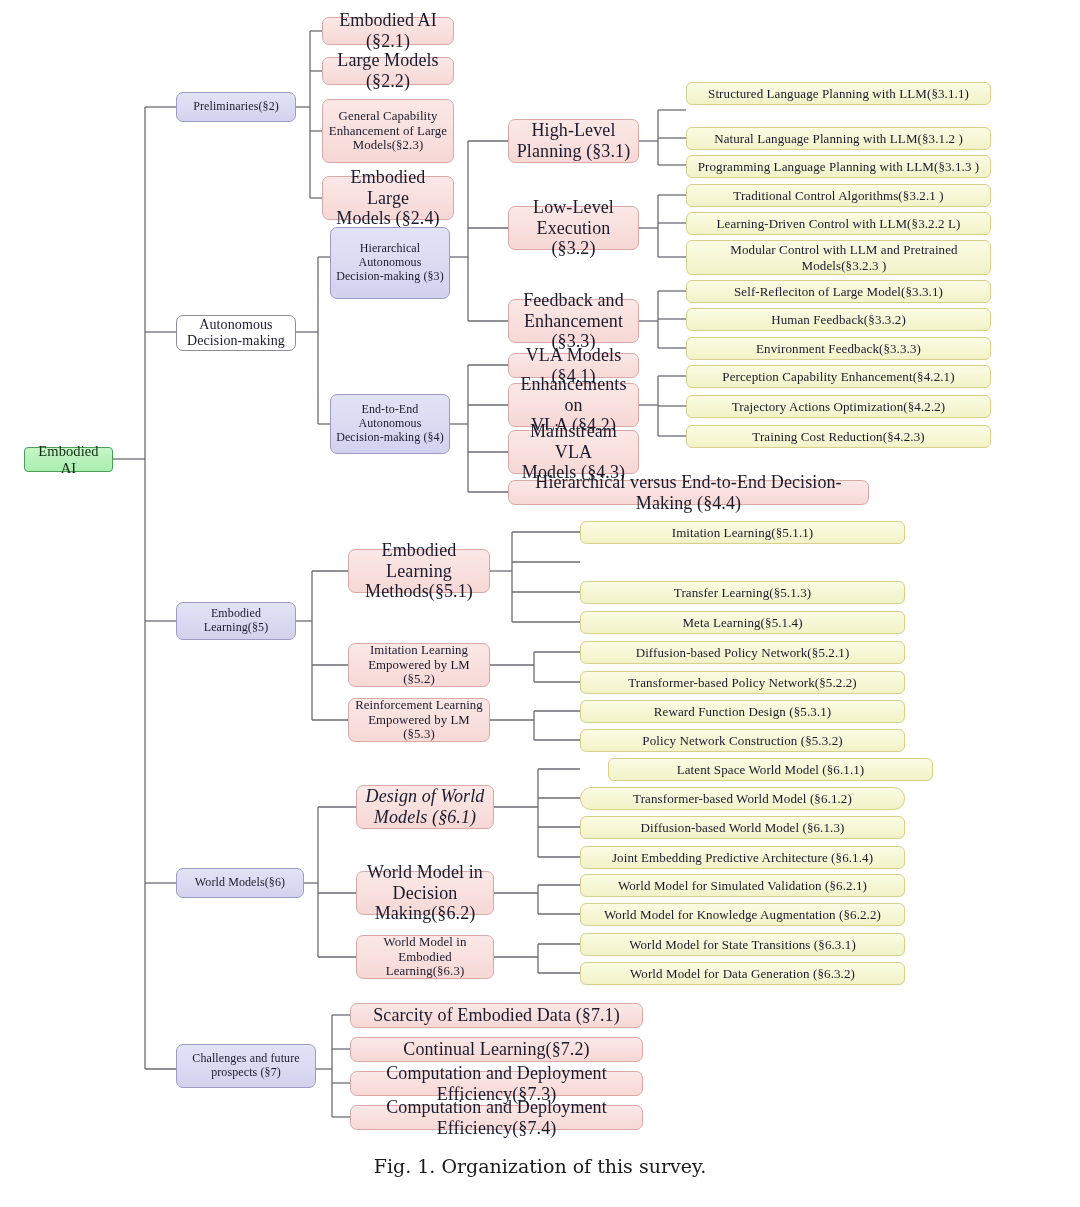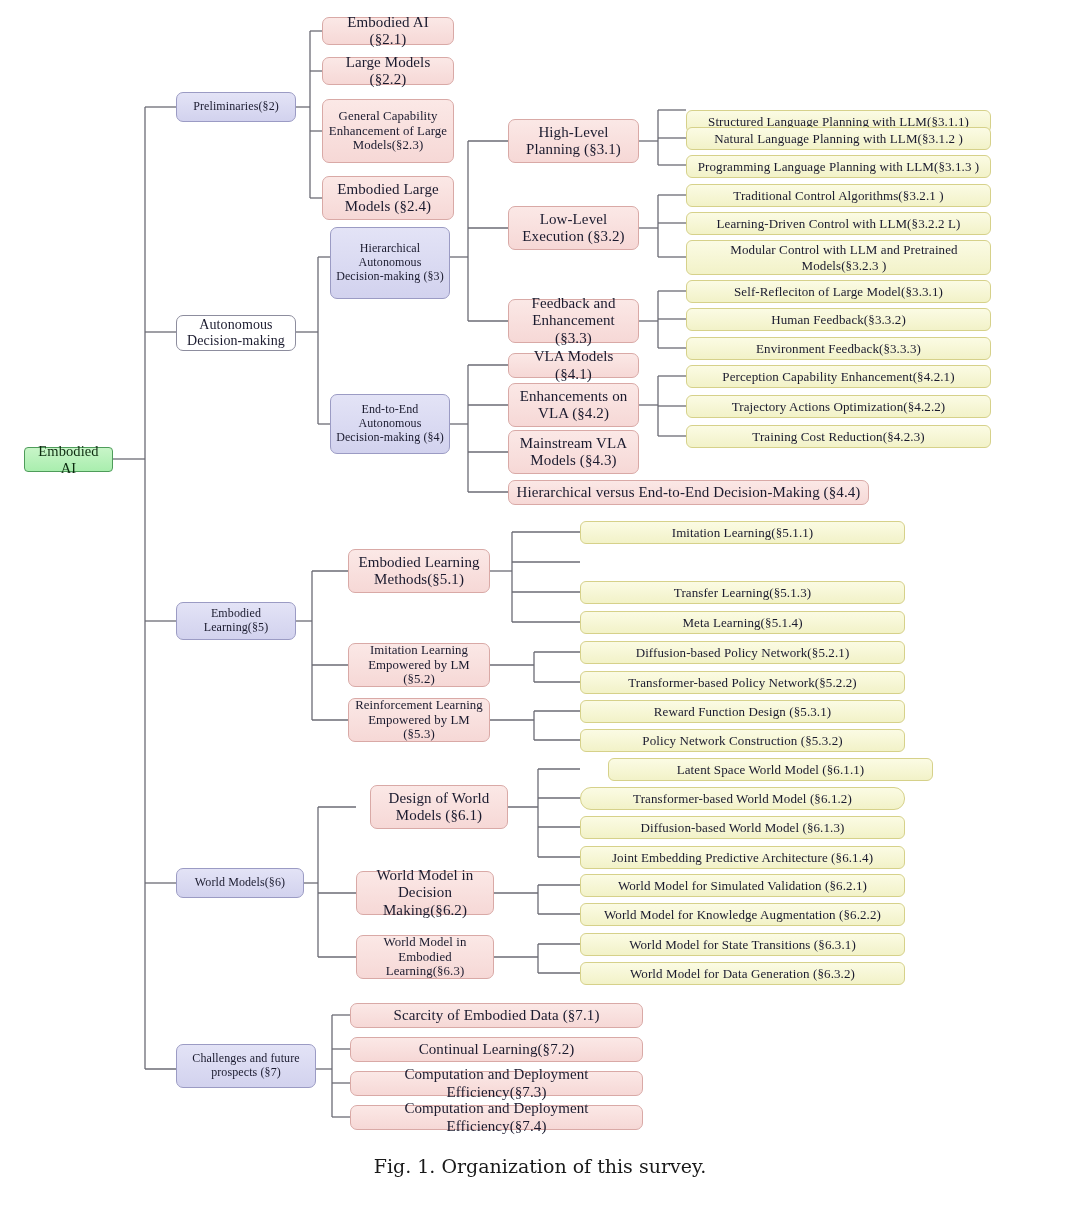--- a/index.html
+++ b/index.html
@@ -17,21 +17,21 @@
           border:1px solid #4e9c5a;border-radius:4px;font-size:14.5px;color:#0d2b10;}
 
   
   .n-blue{background:linear-gradient(180deg,#e3e3f6 0%,#d2d2ee 100%);
           border:1px solid #9b9bc4;font-size:12px;}
   
   .n-white{background:#ffffff;border:1px solid #8d8d9e;font-size:14px;}
 
   
   .n-pink{background:linear-gradient(180deg,#fbe8e6 0%,#f6d8d6 100%);
-          border:1px solid #d9a9a6;font-size:15px;}
+          border:1px solid #d9a9a6;font-size:18px;}
   
   .n-yellow{background:linear-gradient(180deg,#fbfbe4 0%,#f2f2c8 100%);
             border:1px solid #d6d18a;font-size:13px;border-radius:6px;}
 
   .n-small{font-size:12.8px;}
 
   .caption{position:absolute;left:0;top:1155px;width:1080px;text-align:center;
            font-size:19px;color:#1a1a1a;font-family:"DejaVu Serif",serif;}
 </style>
 </head>
@@ -185,21 +185,21 @@
 Autonomous
 Decision-making (§4)</div>
 
   <div class="node n-pink" style="left:508px;top:119px;width:131px;height:44px;white-space:pre-line;">High-Level
 Planning (§3.1)</div>
   <div class="node n-pink" style="left:508px;top:206px;width:131px;height:44px;white-space:pre-line;">Low-Level
 Execution (§3.2)</div>
   <div class="node n-pink" style="left:508px;top:299px;width:131px;height:44px;white-space:pre-line;">Feedback and
 Enhancement (§3.3)</div>
 
-  <div class="node n-yellow" style="left:686px;top:110px;width:305px;height:23px;">Structured Language Planning with LLM(§3.1.1)</div>
+  <div class="node n-yellow" style="left:686px;top:82px;width:305px;height:23px;">Structured Language Planning with LLM(§3.1.1)</div>
   <div class="node n-yellow" style="left:686px;top:127px;width:305px;height:23px;">Natural Language Planning with LLM(§3.1.2 )</div>
   <div class="node n-yellow" style="left:686px;top:155px;width:305px;height:23px;">Programming Language Planning with LLM(§3.1.3 )</div>
 
   <div class="node n-yellow" style="left:686px;top:184px;width:305px;height:23px;">Traditional Control Algorithms(§3.2.1 )</div>
   <div class="node n-yellow" style="left:686px;top:212px;width:305px;height:23px;">Learning-Driven Control with LLM(§3.2.2 L)</div>
   <div class="node n-yellow" style="left:686px;top:240px;width:305px;height:35px;white-space:pre-line;padding-left:16px;">Modular Control with LLM and Pretrained
 Models(§3.2.3 )</div>
 
   <div class="node n-yellow" style="left:686px;top:280px;width:305px;height:23px;">Self-Refleciton of Large Model(§3.3.1)</div>
   <div class="node n-yellow" style="left:686px;top:308px;width:305px;height:23px;">Human Feedback(§3.3.2)</div>
@@ -226,21 +226,21 @@
   <div class="node n-yellow" style="left:580px;top:521px;width:325px;height:23px;">Imitation Learning(§5.1.1)</div>
   <div class="node n-yellow" style="left:580px;top:581px;width:325px;height:23px;">Transfer Learning(§5.1.3)</div>
   <div class="node n-yellow" style="left:580px;top:611px;width:325px;height:23px;">Meta Learning(§5.1.4)</div>
 
   <div class="node n-yellow" style="left:580px;top:641px;width:325px;height:23px;">Diffusion-based Policy Network(§5.2.1)</div>
   <div class="node n-yellow" style="left:580px;top:671px;width:325px;height:23px;">Transformer-based Policy Network(§5.2.2)</div>
 
   <div class="node n-yellow" style="left:580px;top:700px;width:325px;height:23px;">Reward Function Design (§5.3.1)</div>
   <div class="node n-yellow" style="left:580px;top:729px;width:325px;height:23px;">Policy Network Construction (§5.3.2)</div>
 
-  <div class="node n-pink" style="left:370px;top:785px;width:138px;height:44px;white-space:pre-line;">Design of World
+  <div class="node n-pink" style="left:356px;top:785px;width:138px;height:44px;white-space:pre-line;font-style:italic;">Design of World
 Models (§6.1)</div>
   <div class="node n-pink" style="left:356px;top:871px;width:138px;height:44px;white-space:pre-line;">World Model in
 Decision Making(§6.2)</div>
   <div class="node n-pink n-small" style="left:356px;top:935px;width:138px;height:44px;white-space:pre-line;">World Model in
 Embodied Learning(§6.3)</div>
 
   <div class="node n-yellow" style="left:580px;top:758px;width:325px;height:23px;margin-left:28px;">Latent Space World Model (§6.1.1)</div>
   <div class="node n-yellow" style="left:580px;top:787px;width:325px;height:23px;border-radius:11px;">Transformer-based World Model (§6.1.2)</div>
   <div class="node n-yellow" style="left:580px;top:816px;width:325px;height:23px;">Diffusion-based World Model (§6.1.3)</div>
   <div class="node n-yellow" style="left:580px;top:846px;width:325px;height:23px;">Joint Embedding Predictive Architecture (§6.1.4)</div>

